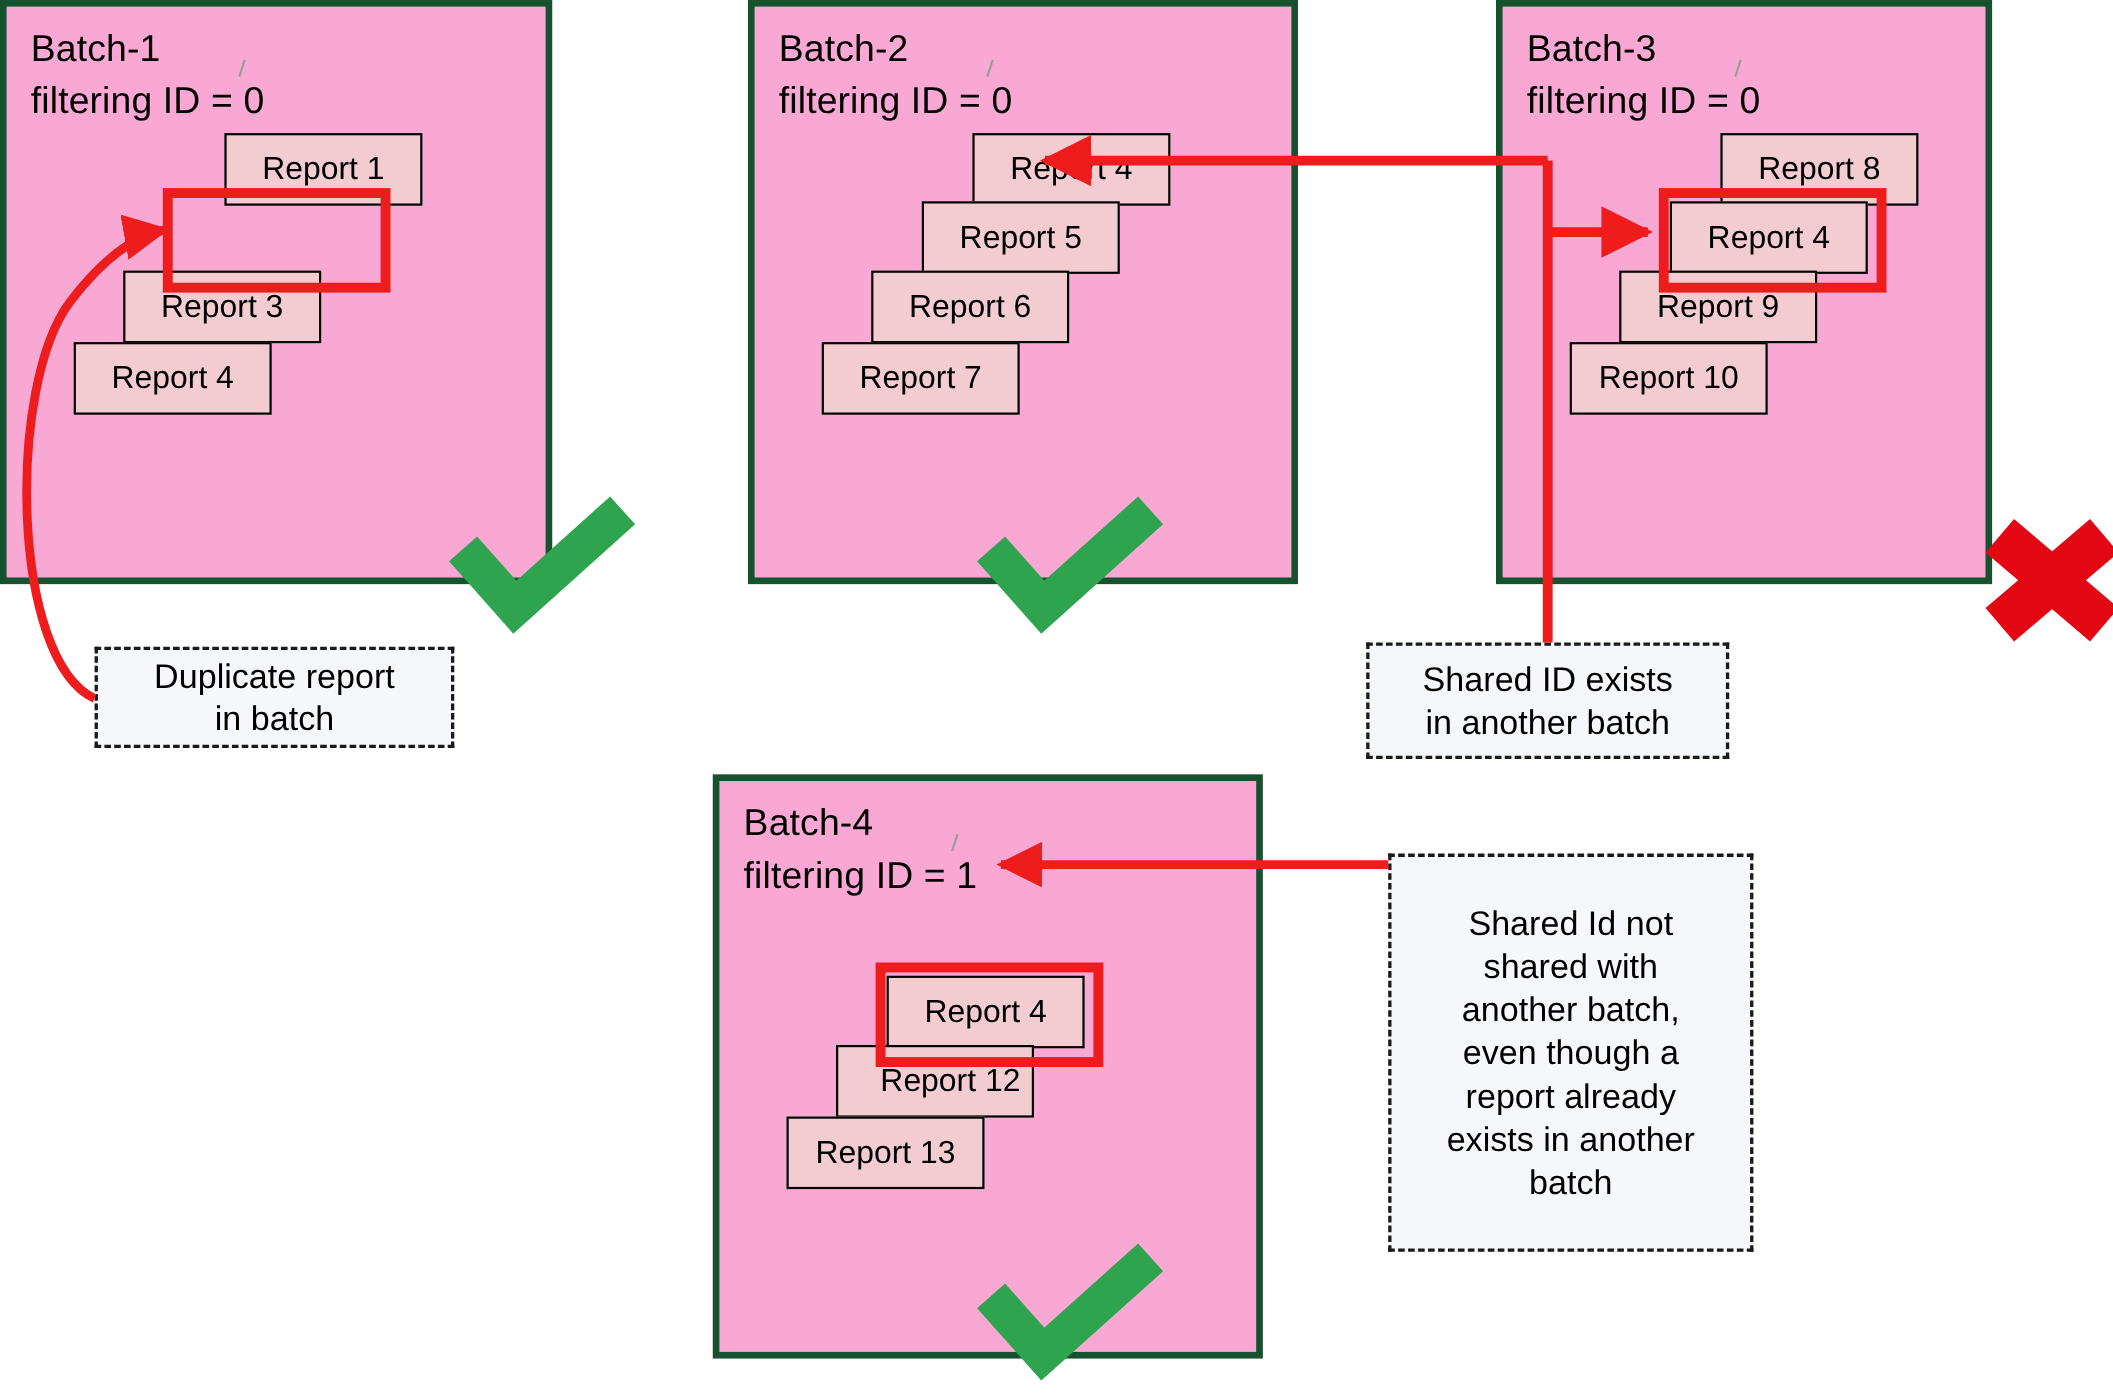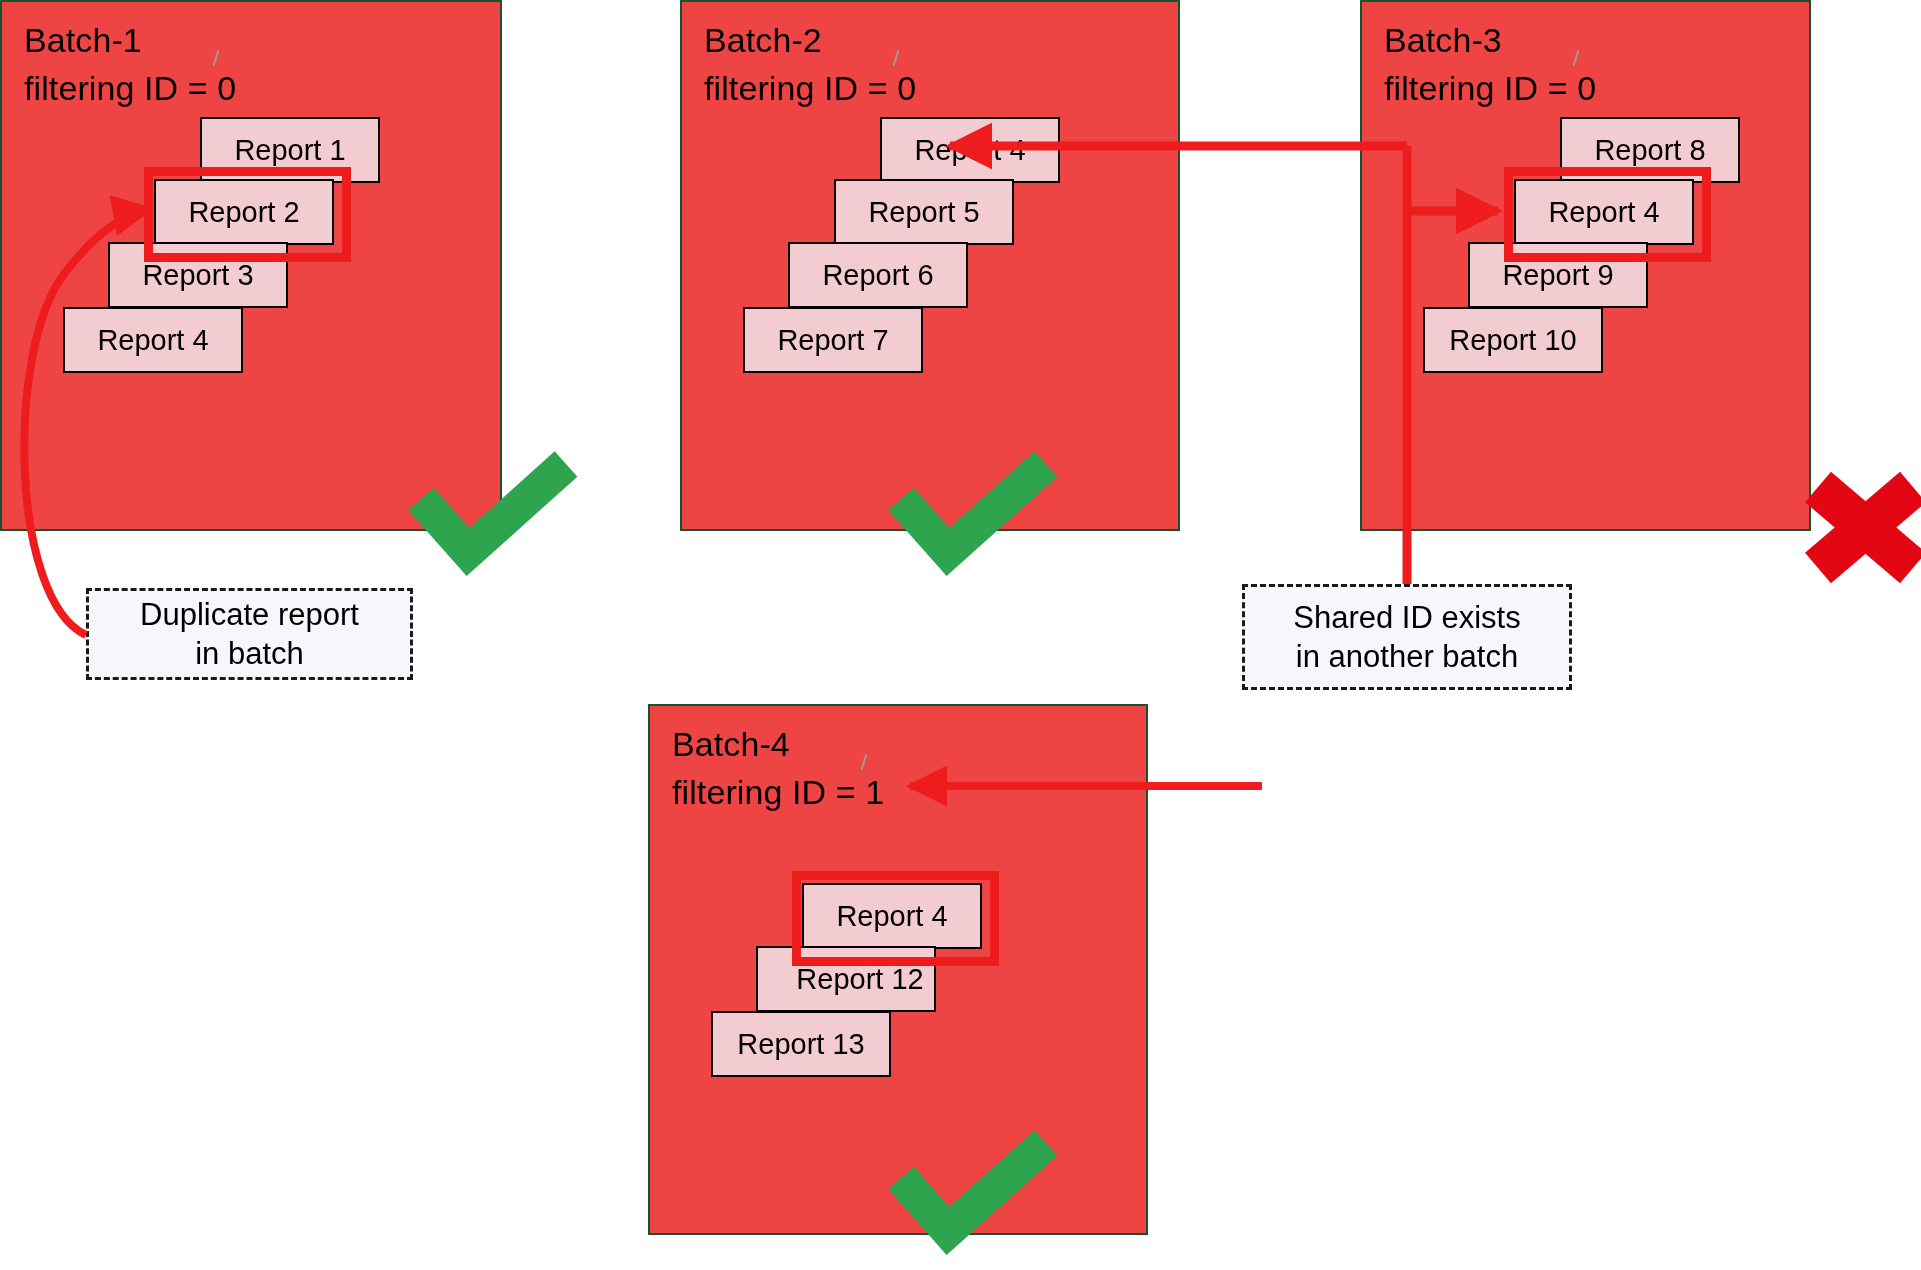--- a/index.html
+++ b/index.html
@@ -14,22 +14,22 @@
     position: relative;
     width: 1921px;
     height: 1270px;
     background: #ffffff;
     overflow: hidden;
   }
 
   
   .batch {
     position: absolute;
-    background: #ef4444;
-    border: 2px solid #14532d;
+    background: #f9a8d4;
+    border: 6px solid #14532d;
     box-sizing: border-box;
   }
   .batch-title {
     position: absolute;
     left: 22px;
     top: 14px;
     font-size: 34px;
     line-height: 1.42;
     color: #000000;
     white-space: pre-line;
@@ -99,23 +99,20 @@
 <div id="canvas">
 
   <div class="batch" style="left:0px; top:0px; width:502px; height:531px;">
     <div class="batch-title">Batch-1
 filtering ID = 0</div>
     <div class="tick-deco" style="left:213px; top:48px;"></div>
 
     <div class="report" style="left:198px; top:115px; width:180px; height:66px;">
       <span>Report 1</span>
     </div>
-    <div class="report" style="left:152px; top:177px; width:180px; height:66px;">
-      <span>Report 2</span>
-    </div>
     <div class="report" style="left:106px; top:240px; width:180px; height:66px;">
       <span>Report 3</span>
     </div>
     <div class="report" style="left:61px; top:305px; width:180px; height:66px;">
       <span>Report 4</span>
     </div>
 
     <div class="highlight-box" style="left:142px; top:165px; width:207px; height:95px;"></div>
   </div>
 
@@ -180,20 +177,29 @@
   <div class="callout" style="left:86px; top:588px; width:327px; height:92px;">
     <span>Duplicate report
 in batch</span>
   </div>
 
   <div class="callout" style="left:1242px; top:584px; width:330px; height:106px;">
     <span>Shared ID exists
 in another batch</span>
   </div>
 
+  <div class="callout" style="left:1262px; top:776px; width:332px; height:362px;">
+    <span>Shared Id not
+shared with
+another batch,
+even though a
+report already
+exists in another
+batch</span>
+  </div>
 
   <svg id="overlay" viewBox="0 0 1921 1270" xmlns="http://www.w3.org/2000/svg">
     <defs>
       <marker id="arrowRed" viewBox="0 0 10 10" refX="9" refY="5" markerWidth="5.2" markerHeight="5.2" orient="auto-start-reverse">
         <path d="M 0 0 L 10 5 L 0 10 z" fill="#ee1c1c"></path>
       </marker>
     </defs>
 
     <path d="M 86 635 C 10 600, 6 350, 64 274 C 93 236, 122 214, 150 209" fill="none" stroke="#ee1c1c" stroke-width="8" marker-end="url(#arrowRed)"></path>
 

